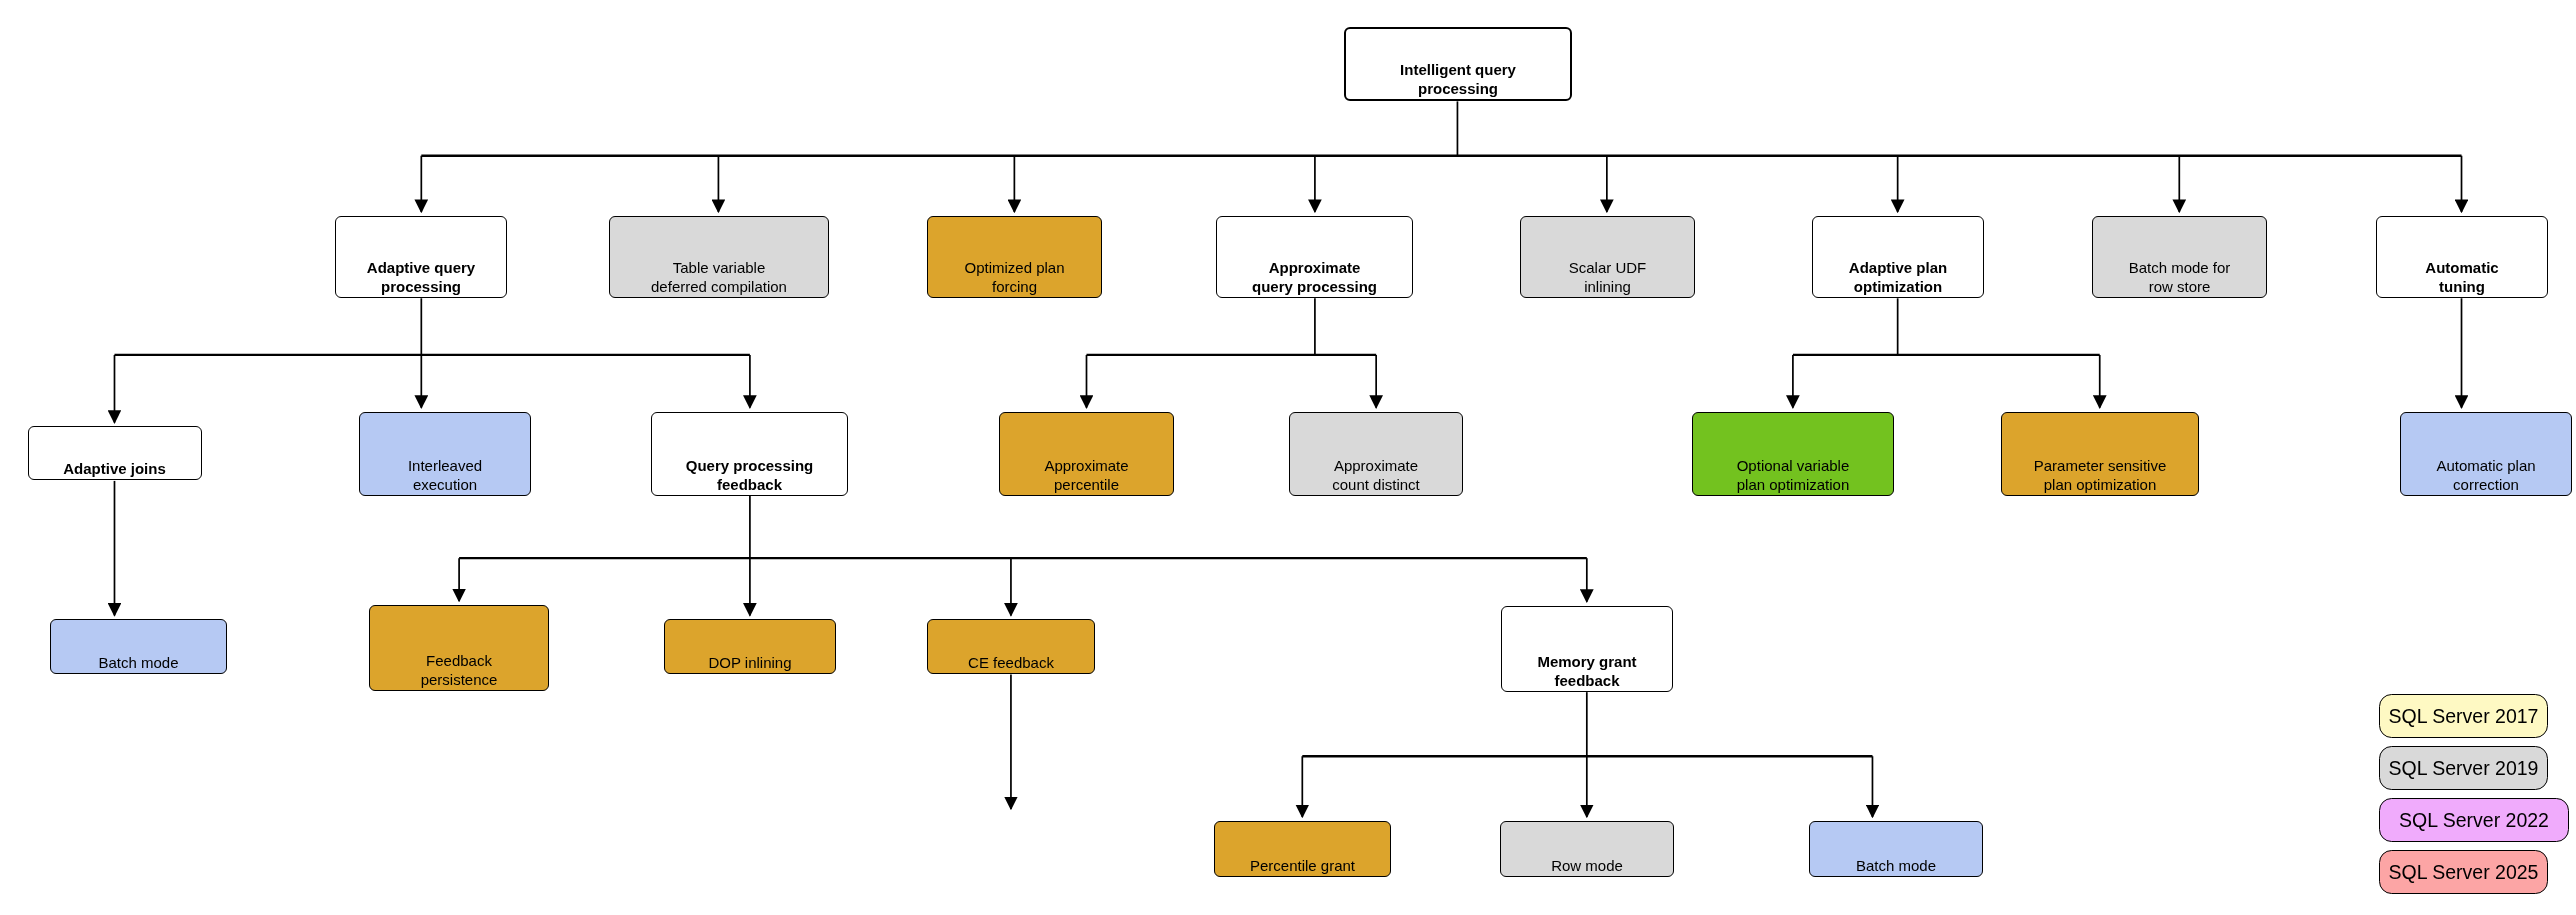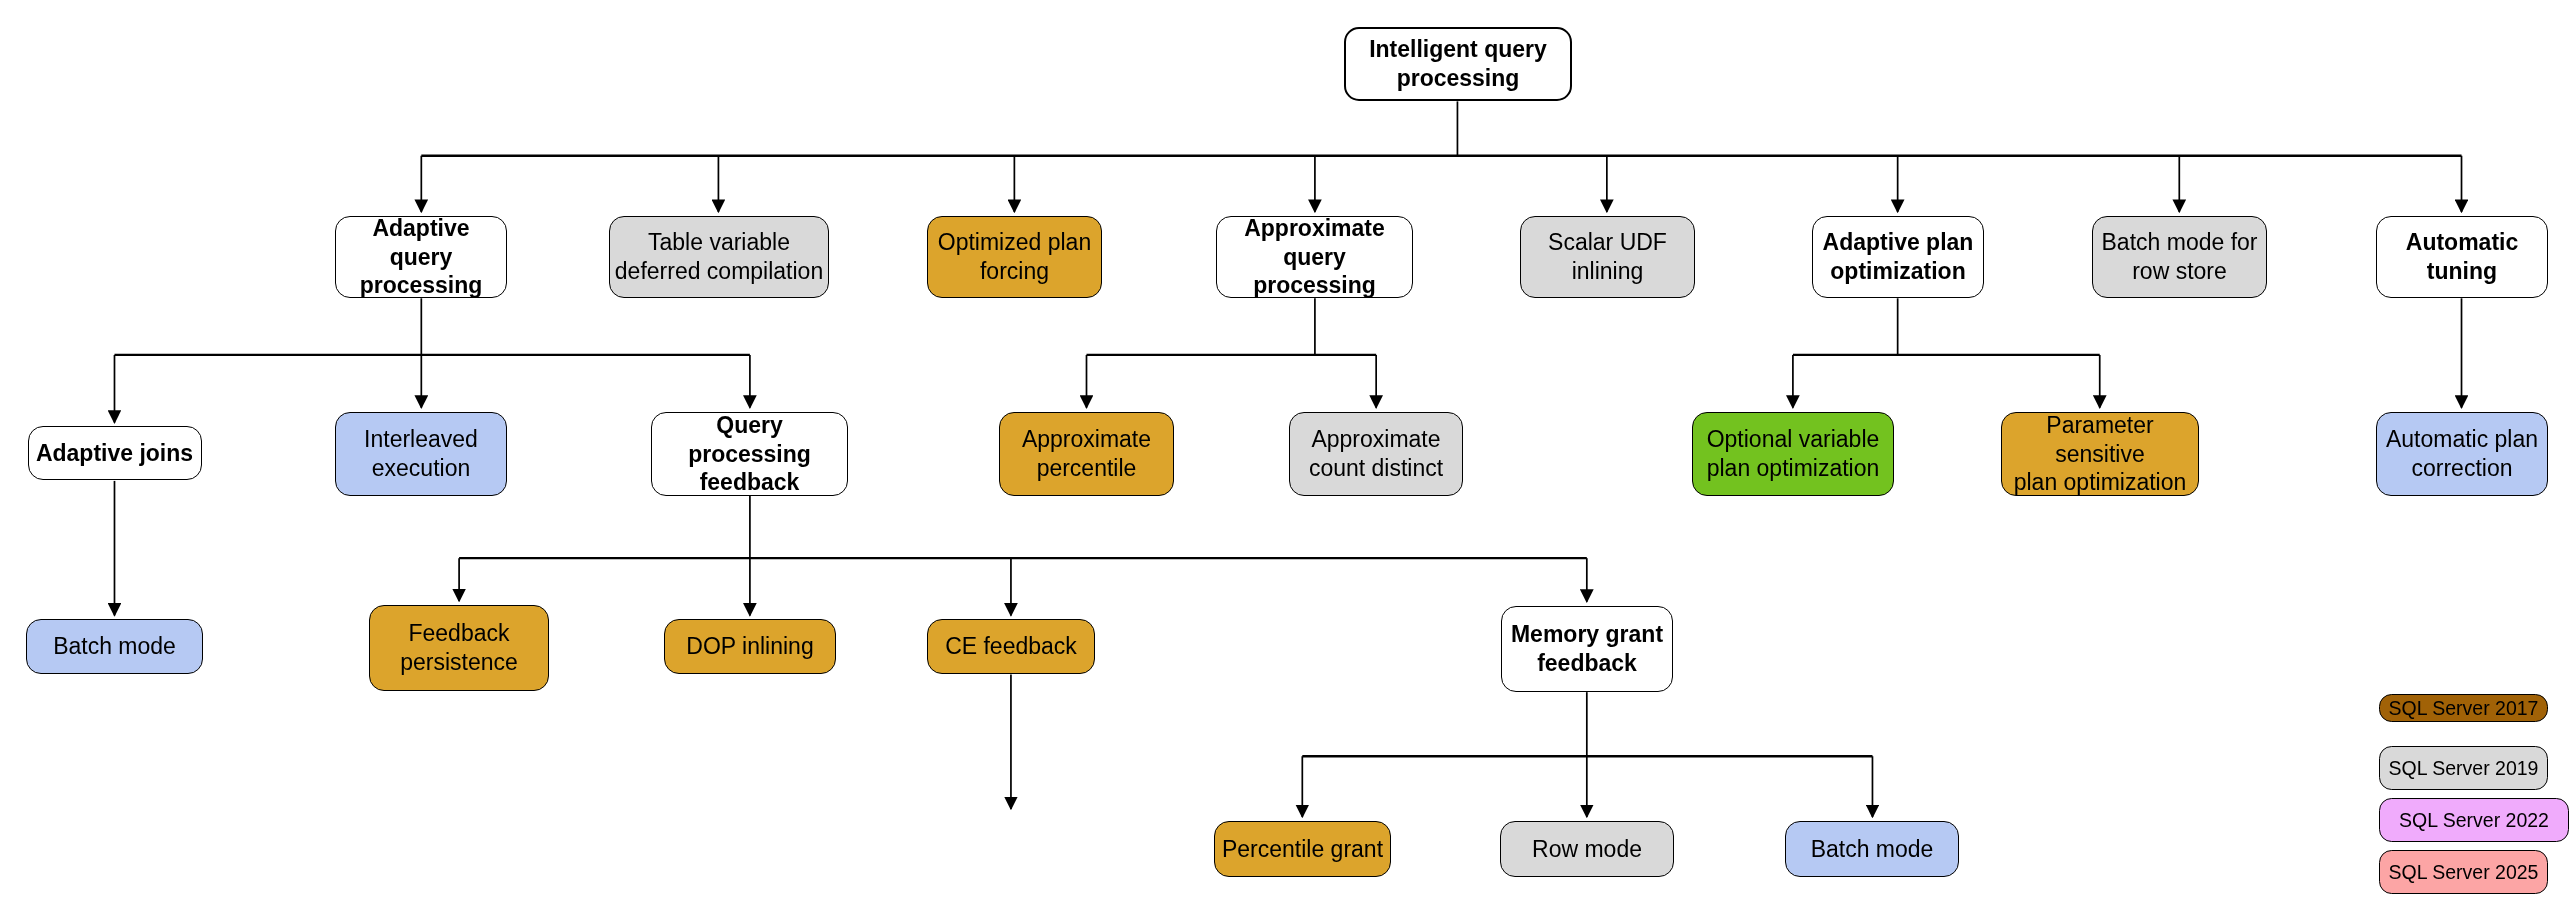--- a/index.html
+++ b/index.html
@@ -1,27 +1,27 @@
 <!DOCTYPE html>
 <html style="font-size:9.2px"><head>
 <meta charset="utf-8">
 <style>
   html,body{margin:0;padding:0;background:#ffffff;}
   body{width:2576px;height:916px;position:relative;font-family:"Liberation Sans",sans-serif;color:#000;}
   .stage{position:absolute;left:0;top:0;width:2576px;height:916px;}
   svg.connectors{position:absolute;left:0;top:0;z-index:1;}
   .node{
     position:absolute;z-index:2;box-sizing:border-box;
-    display:flex;align-items:center;justify-content:center;text-align:center;
-    background:#ffffff;border:1.7px solid #000;border-radius:15px;
-    font-size:23px;line-height:1.26;white-space:pre-line;padding:0 4.6px;
+    display:flex;align-items:flex-end;justify-content:center;text-align:center;
+    background:#ffffff;border:1.7px solid #000;border-radius:6px;
+    font-size:15px;line-height:1.26;white-space:pre-line;padding:0 4.6px;
   }
   .node.bold{font-weight:bold;}
   .node.root{border-width:2.3px;}
-  .node.v2017{background:#B6C9F3;}
+  .node.v2017{background:#B6C9F3;margin-left:24px;}
   .node.v2019{background:#D9D9D9;}
   .node.v2022{background:#DCA42C;}
   .node.v2025{background:#73C21F;}
   .legend-item{
     position:absolute;z-index:2;box-sizing:border-box;
     display:flex;align-items:center;justify-content:center;text-align:center;
     border:1.7px solid #000;border-radius:12.6px;font-size:19.5px;white-space:nowrap;
   }
 </style>
 </head>
@@ -176,21 +176,21 @@
   <div class="node v2022" style="left:1214px;top:821px;width:177px;height:56px">
     <span>Percentile grant</span>
   </div>
   <div class="node v2019" style="left:1500px;top:821px;width:174px;height:56px">
     <span>Row mode</span>
   </div>
   <div class="node v2017" style="left:1785px;top:821px;width:174px;height:56px">
     <span>Batch mode</span>
   </div>
 
-  <div class="legend-item v2017" style="left:2379px;top:694px;width:169px;height:28px;background:#a16207">
+  <div class="legend-item v2017" style="left:2379px;top:694px;width:169px;height:44px;background:#fef9c3">
     <span>SQL Server 2017</span>
   </div>
   <div class="legend-item v2019" style="left:2379px;top:746px;width:169px;height:44px;background:#D9D9D9">
     <span>SQL Server 2019</span>
   </div>
   <div class="legend-item v2022" style="left:2379px;top:798px;width:190px;height:44px;background:#f0abfc">
     <span>SQL Server 2022</span>
   </div>
   <div class="legend-item v2025" style="left:2379px;top:850px;width:169px;height:44px;background:#fca5a5">
     <span>SQL Server 2025</span>

